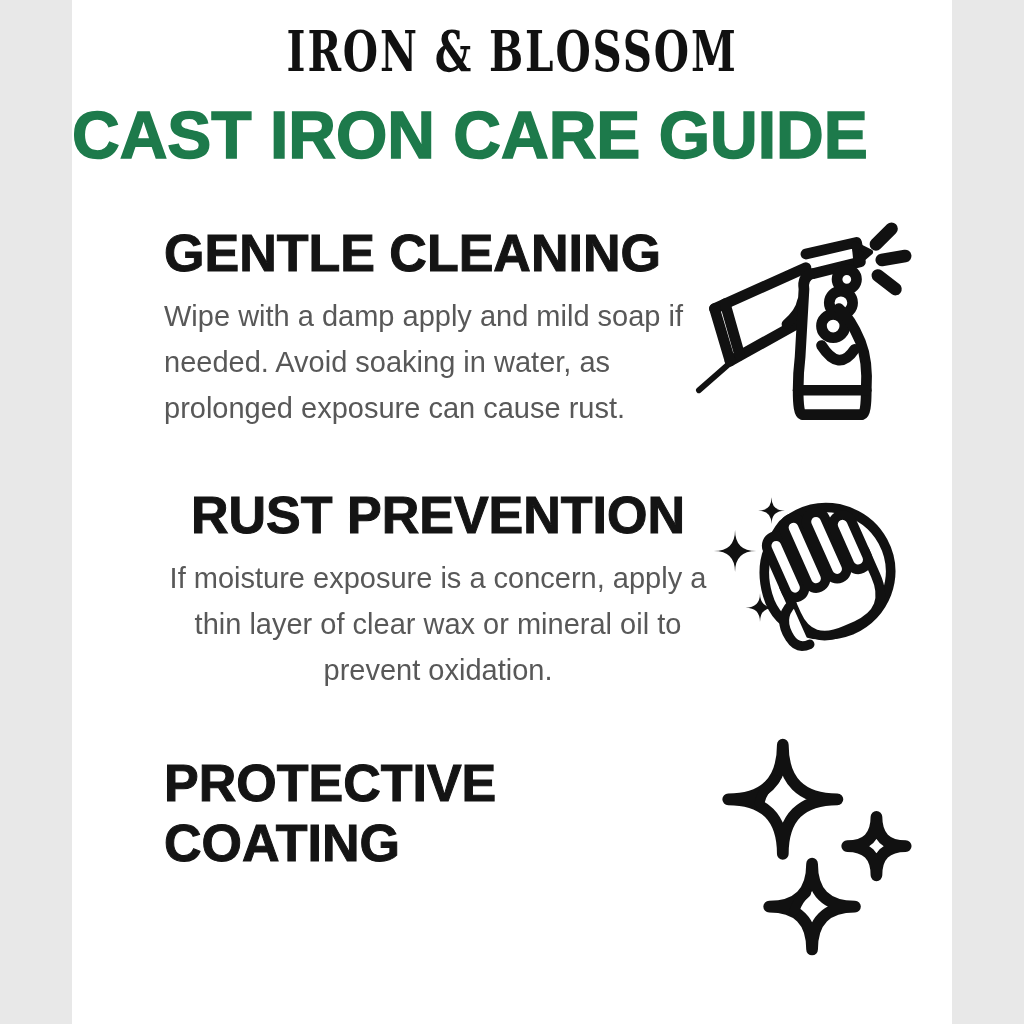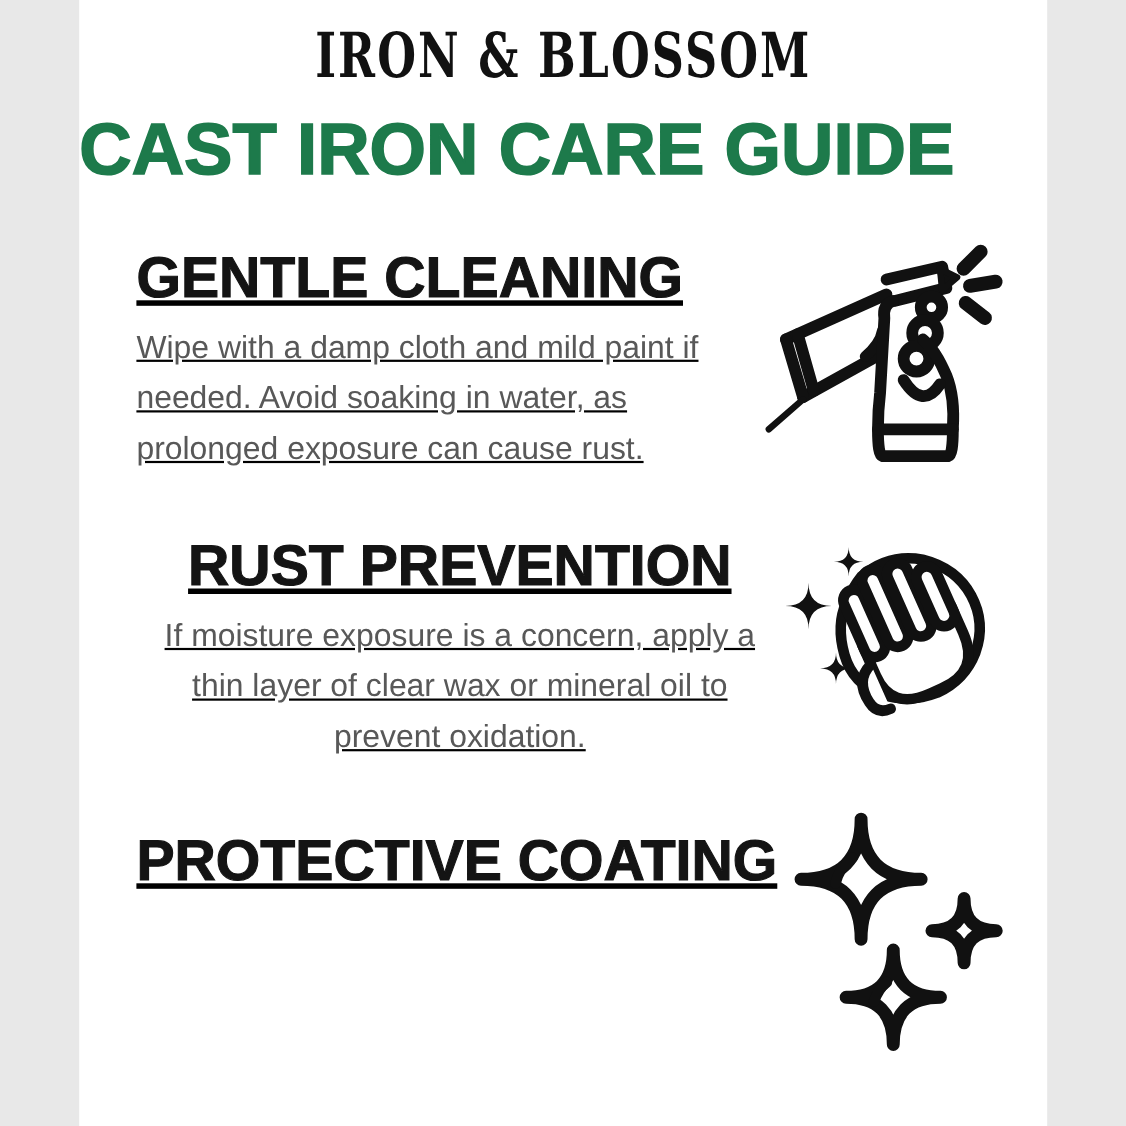--- a/index.html
+++ b/index.html
@@ -32,23 +32,22 @@
     font-size:66px;
     line-height:72px;
     font-weight:700;
     letter-spacing:0px;
     color:#1d7a4b;
     -webkit-text-stroke:1.5px #1d7a4b;
   }
   .row{
     display:flex;
     align-items:flex-start;
-    padding-left:52px;
+    padding-left:92px;
     box-sizing:border-box;
-    text-decoration:underline;
   }
   .row1{margin-top:52px;}
   .row2{margin-top:50px;text-align:center;}
   .row3{margin-top:60px;}
   .text-col{width:676px;}
   h2{
     margin:0;
     font-size:52px;
     line-height:60px;
     font-weight:700;
@@ -75,21 +74,21 @@
 
   <div class="logo">
     <span class="stretch">IRON &amp; BLOSSOM</span>
   </div>
 
   <h1 class="title">CAST IRON CARE GUIDE</h1>
 
   <section class="row row1">
     <div class="text-col">
       <h2>GENTLE CLEANING</h2>
-      <p class="body-text">Wipe with a damp cloth and mild paint if needed. Avoid soaking in water, as prolonged exposure can cause rust.</p>
+      <p class="body-text">Wipe with a damp apply and mild soap if needed. Avoid soaking in water, as prolonged exposure can cause rust.</p>
     </div>
     <div class="icon-col spray-box">
       <svg viewBox="0 0 115 110" width="226" height="214" fill="none" stroke="#111" stroke-width="5.5" stroke-linecap="round" stroke-linejoin="round">
 
         <path d="M95 12 L103 4" stroke-width="6.5"></path>
         <path d="M98 20 L110 18" stroke-width="6.5"></path>
         <path d="M96 28 L105 35" stroke-width="6.5"></path>
 
         <path d="M59 17 L85 11 L87 21 L63 27"></path>
         <path d="M84 12 L92 16 L85 22 Z" fill="#111" stroke-width="3"></path>

